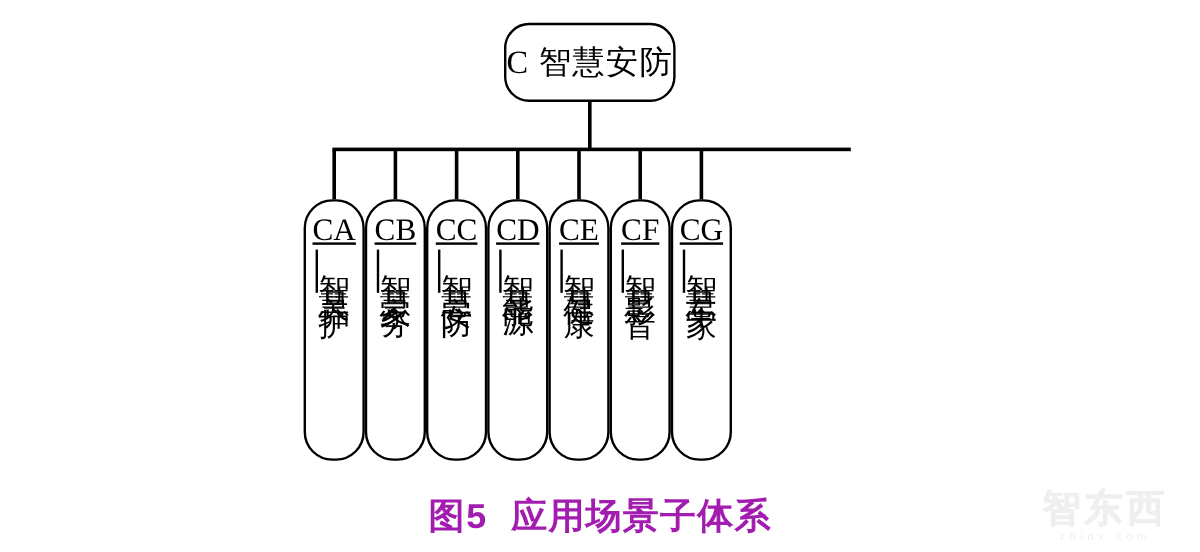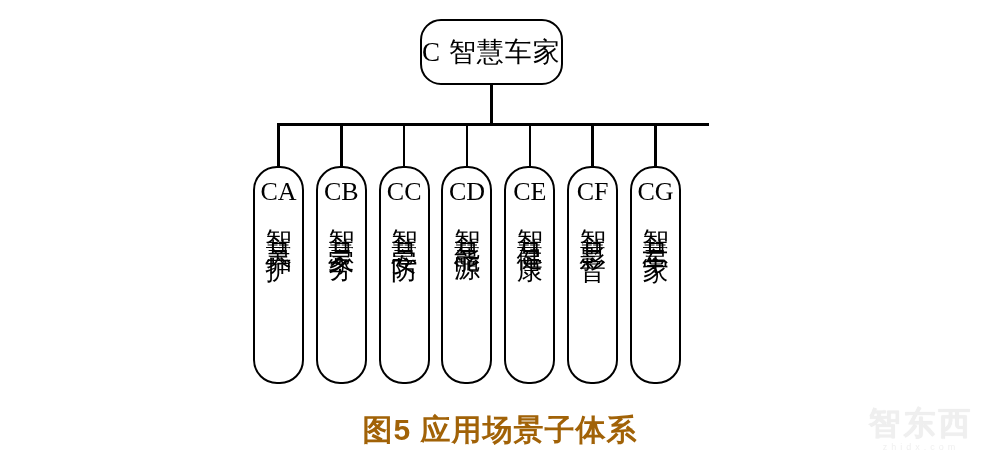--- a/index.html
+++ b/index.html
@@ -23,22 +23,22 @@
   }
 
   
   .rail {
     position: absolute; left: 277px; top: 123px; width: 432px; height: 2.5px;
     background: #000;
   }
 
   
   .children-row {
-    position: absolute; left: 253px; top: 166px; width: 428px; height: 218px;
-    display: flex; justify-content: space-between;
+    position: absolute; left: 253px; top: 166px; width: 480px; height: 218px;
+    display: flex;  text-decoration: underline;
   }
   .cnode {
     position: relative; width: 51px; height: 218px;
     border: 2.5px solid #000; border-radius: 24px;
     background: #fff;
     display: flex; flex-direction: column; align-items: center;
     padding-top: 7px;
   }
   
   .cnode::before {
@@ -49,22 +49,22 @@
     font-size: 26px; line-height: 33px; color: #000; white-space: nowrap;
   }
   .cnode .vname {
     writing-mode: vertical-rl; text-orientation: upright;
     font-size: 26px; letter-spacing: 9px; color: #000; line-height: 51px;
   }
 
   
   .caption {
     position: absolute; left: 0; top: 410px; width: 1000px;
-    text-align: center; font-family: Liberation Sans, sans-serif;
-    font-weight: bold; font-size: 30px; color: #a16207; letter-spacing: 1px;
+    text-align: center; font-family: Liberation Mono, monospace;
+    font-weight: bold; font-size: 30px; color: #a21caf; letter-spacing: 1px;
   }
 
   
   .watermark {
     position: absolute; right: 14px; bottom: 8px; width: 130px;
     text-align: center; color: #ededed; user-select: none;
   }
   .watermark .wm-logo {
     font-family: "Liberation Sans", "DejaVu Sans", sans-serif;
     font-weight: bold; font-size: 32px; line-height: 34px; letter-spacing: 3px;
@@ -74,21 +74,21 @@
     font-family: "Liberation Sans", "DejaVu Sans", sans-serif;
     font-size: 9px; letter-spacing: 4px; color: #f0f0f0; display: block; margin-top: 2px;
   }
 </style>
 </head>
 <body>
 
 <div class="canvas">
 
   <div class="root-node">
-    <span>C 智慧车家</span>
+    <span>C 智慧安防</span>
   </div>
 
   <div class="root-stub"></div>
   <div class="rail"></div>
 
   <div class="children-row">
     <div class="cnode">
       <div class="code">CA</div>
       <div class="vname">智慧养护</div>
     </div>

